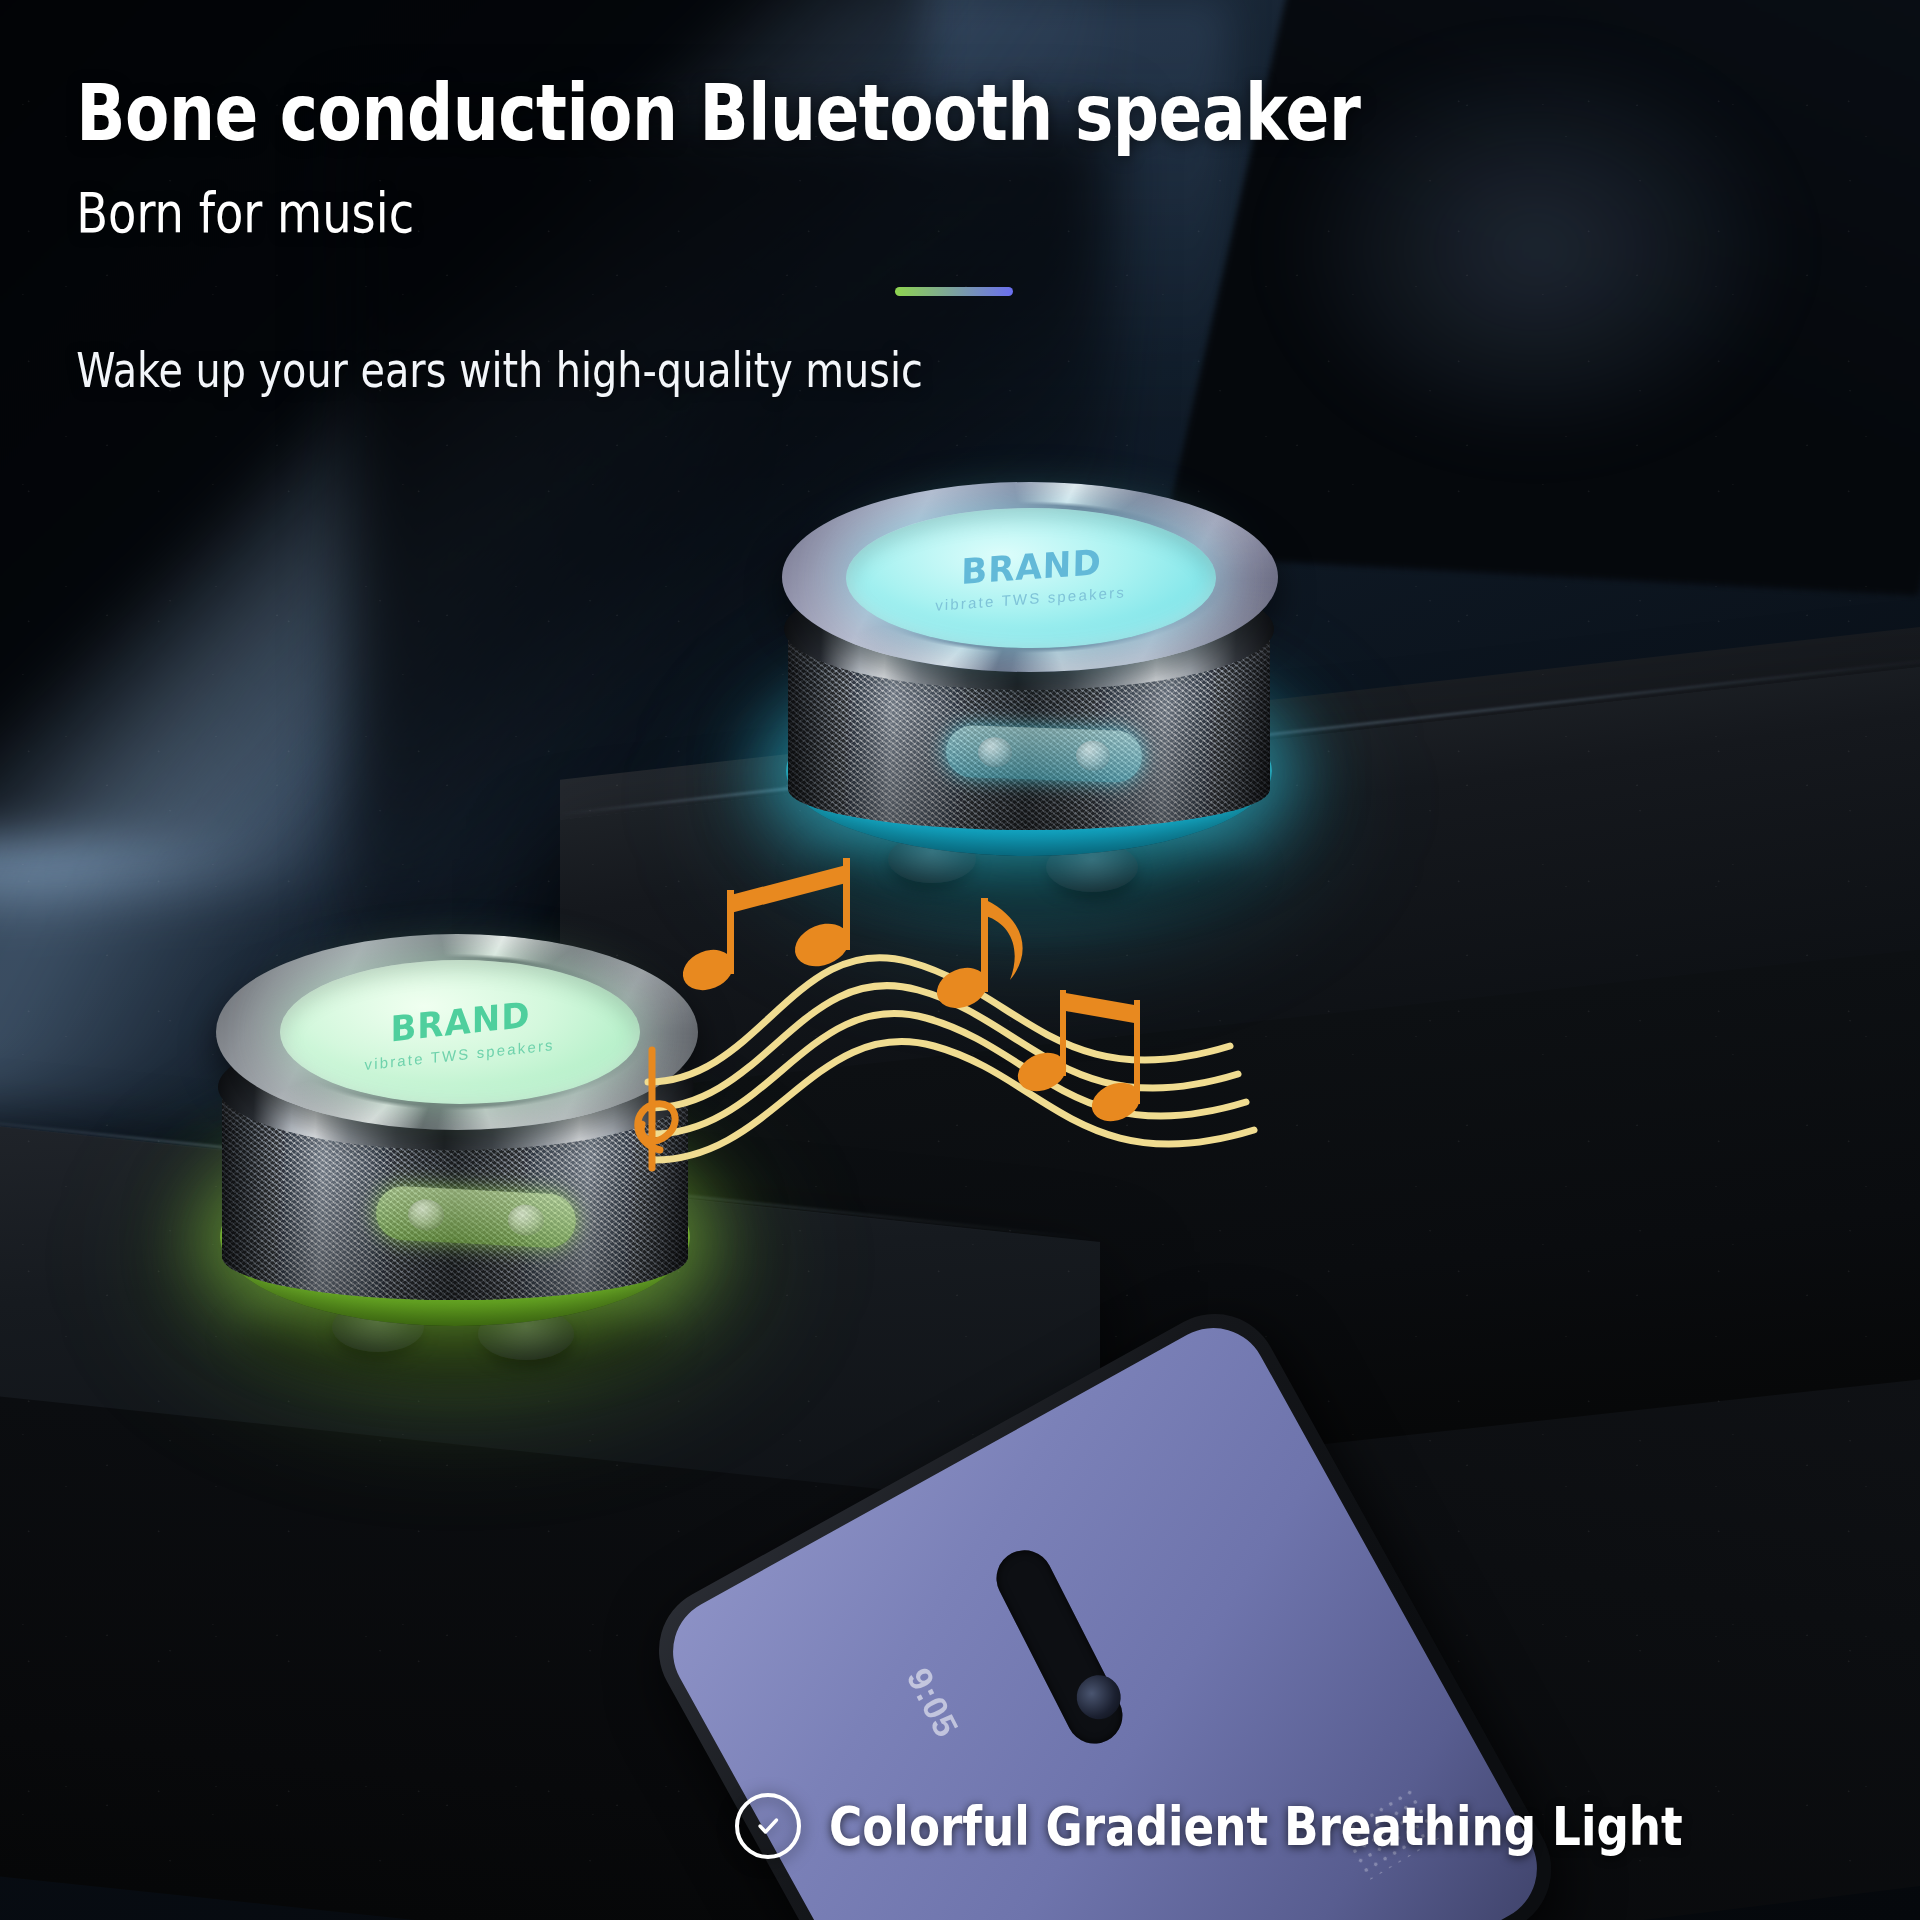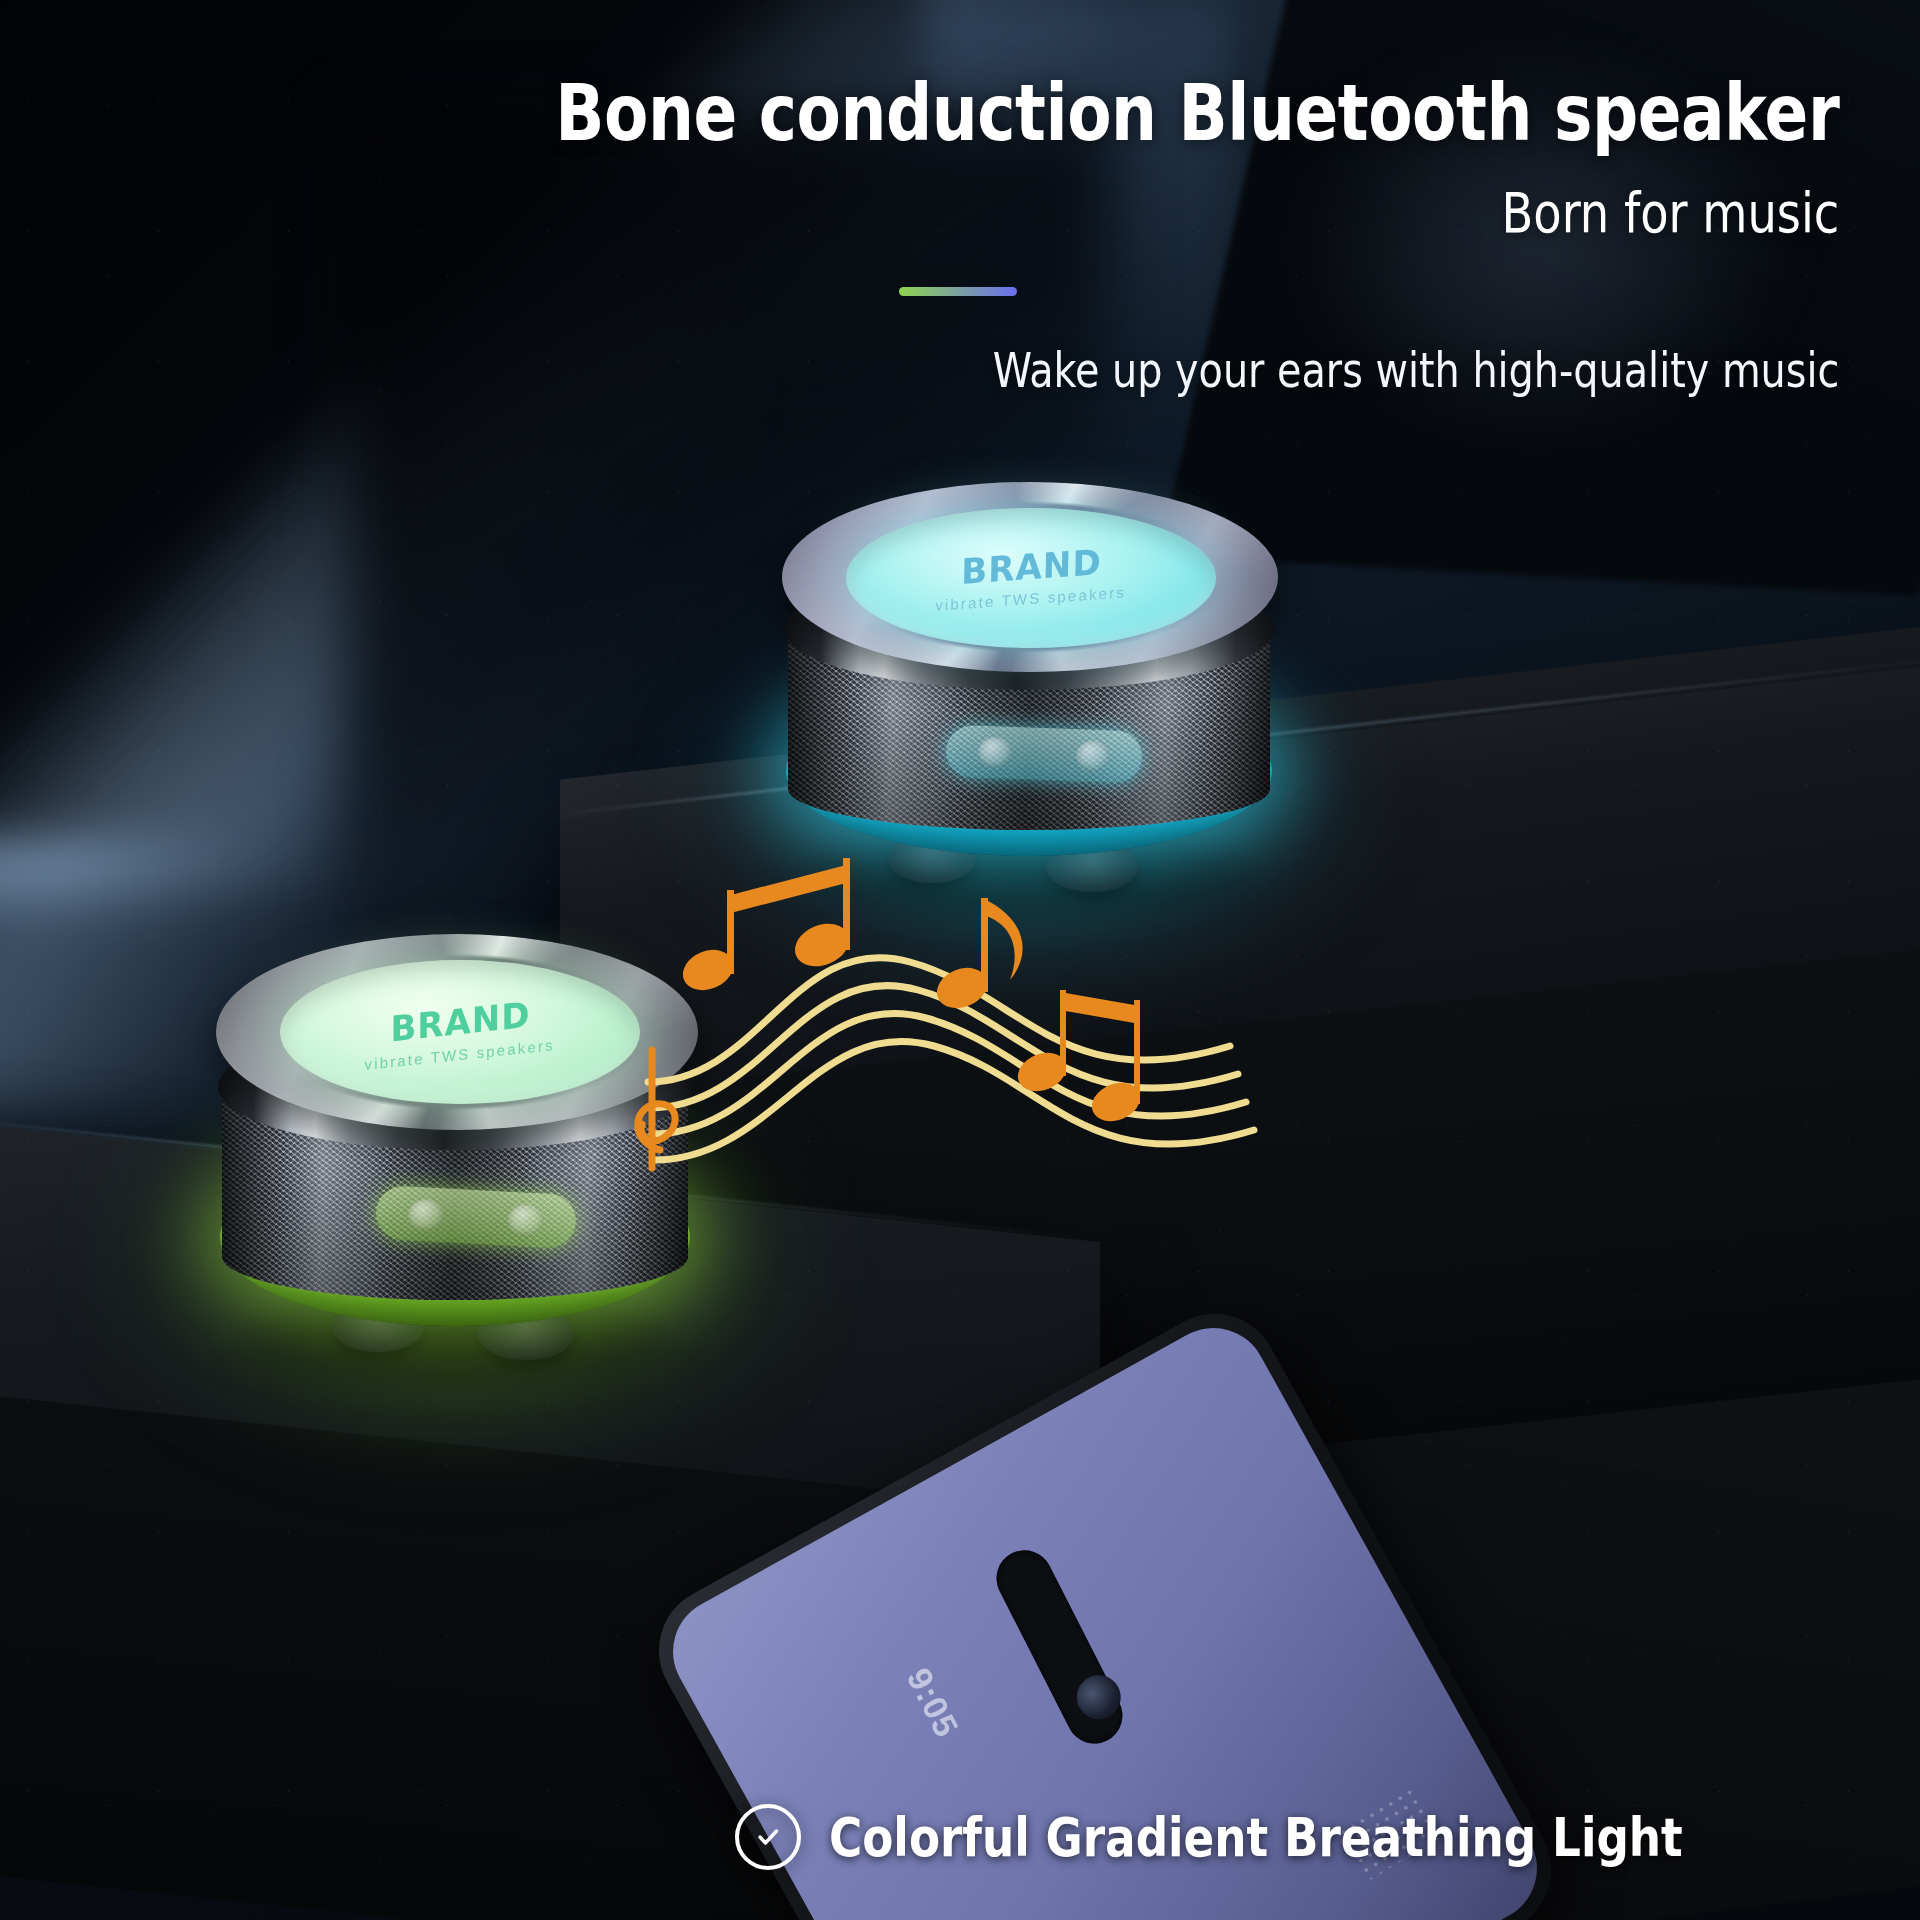--- a/index.html
+++ b/index.html
@@ -124,21 +124,21 @@
     background-image:
       radial-gradient(circle at 22% 78%, rgba(255,255,255,0.35) 0.6px, transparent 1.2px),
       radial-gradient(circle at 63% 62%, rgba(255,255,255,0.30) 0.6px, transparent 1.2px),
       radial-gradient(circle at 81% 86%, rgba(255,255,255,0.25) 0.6px, transparent 1.2px),
       radial-gradient(circle at 44% 91%, rgba(255,255,255,0.22) 0.5px, transparent 1.1px),
       radial-gradient(circle at 12% 55%, rgba(255,255,255,0.22) 0.5px, transparent 1.1px);
     background-size: 130px 130px, 170px 170px, 210px 210px, 150px 150px, 190px 190px;
   }
 
   
-  .header { position: absolute; left: 0; right: 4px; top: 0; text-align: right; z-index: 40; }
+  .header { position: absolute; left: 0; right: 13px; top: 0; text-align: left; z-index: 40; }
   .title {
     margin: 0;
     padding-top: 68px;
     font-family: "Liberation Sans Narrow", "DejaVu Sans Condensed", "Liberation Sans", sans-serif;
     font-weight: 700;
     font-size: 78px;
     letter-spacing: -0.5px;
     color: #ffffff;
     text-shadow: 0 2px 14px rgba(0,0,0,0.55);
     transform: scaleX(0.92);
@@ -330,21 +330,21 @@
     width: 90px; height: 60px;
     background-image: radial-gradient(circle, rgba(255,255,255,0.45) 1.6px, transparent 2.2px);
     background-size: 11px 11px;
     transform: rotate(-2deg);
     opacity: 0.6;
   }
 
   
   .features {
     position: absolute;
-    left: 735px; bottom: 50px;
+    left: 735px; bottom: 61px;
     z-index: 50;
     display: flex; flex-direction: column; gap: 56px;
   }
   .feature { display: flex; align-items: center; gap: 28px; }
   .check-circle {
     flex: 0 0 auto;
     width: 58px; height: 58px; border-radius: 50%;
     border: 4px solid #ffffff;
     display: flex; align-items: center; justify-content: center;
     filter: drop-shadow(0 2px 8px rgba(0,0,0,0.6));

